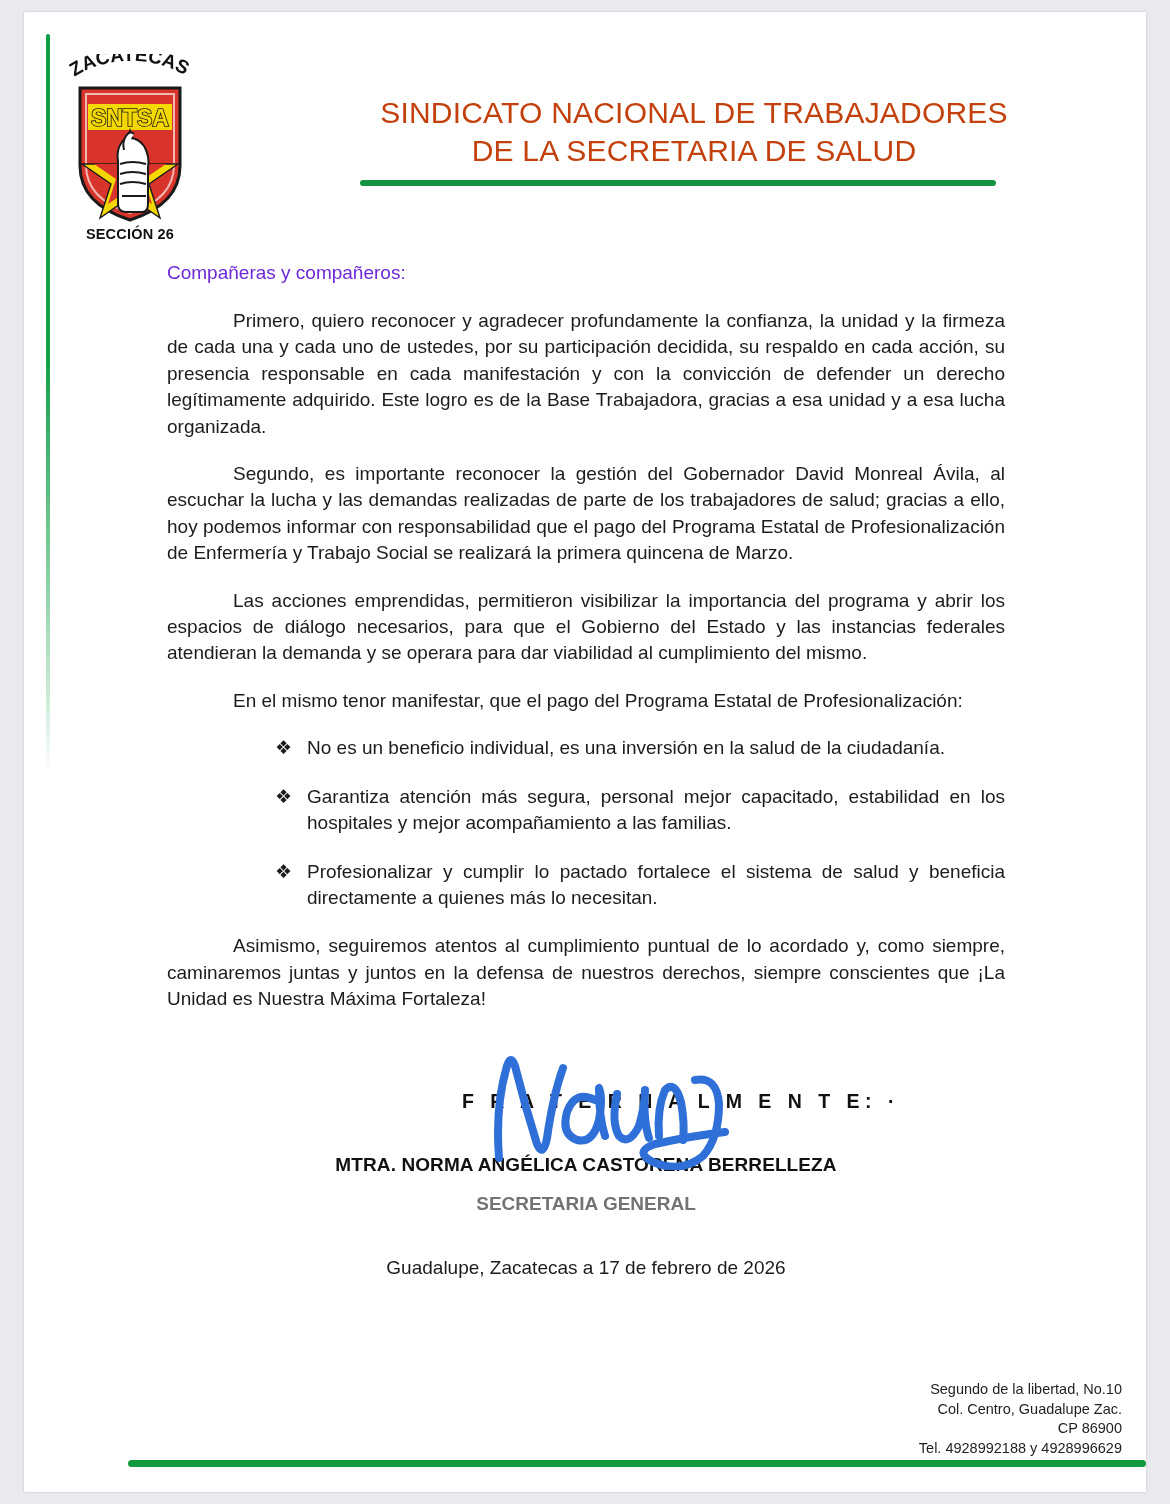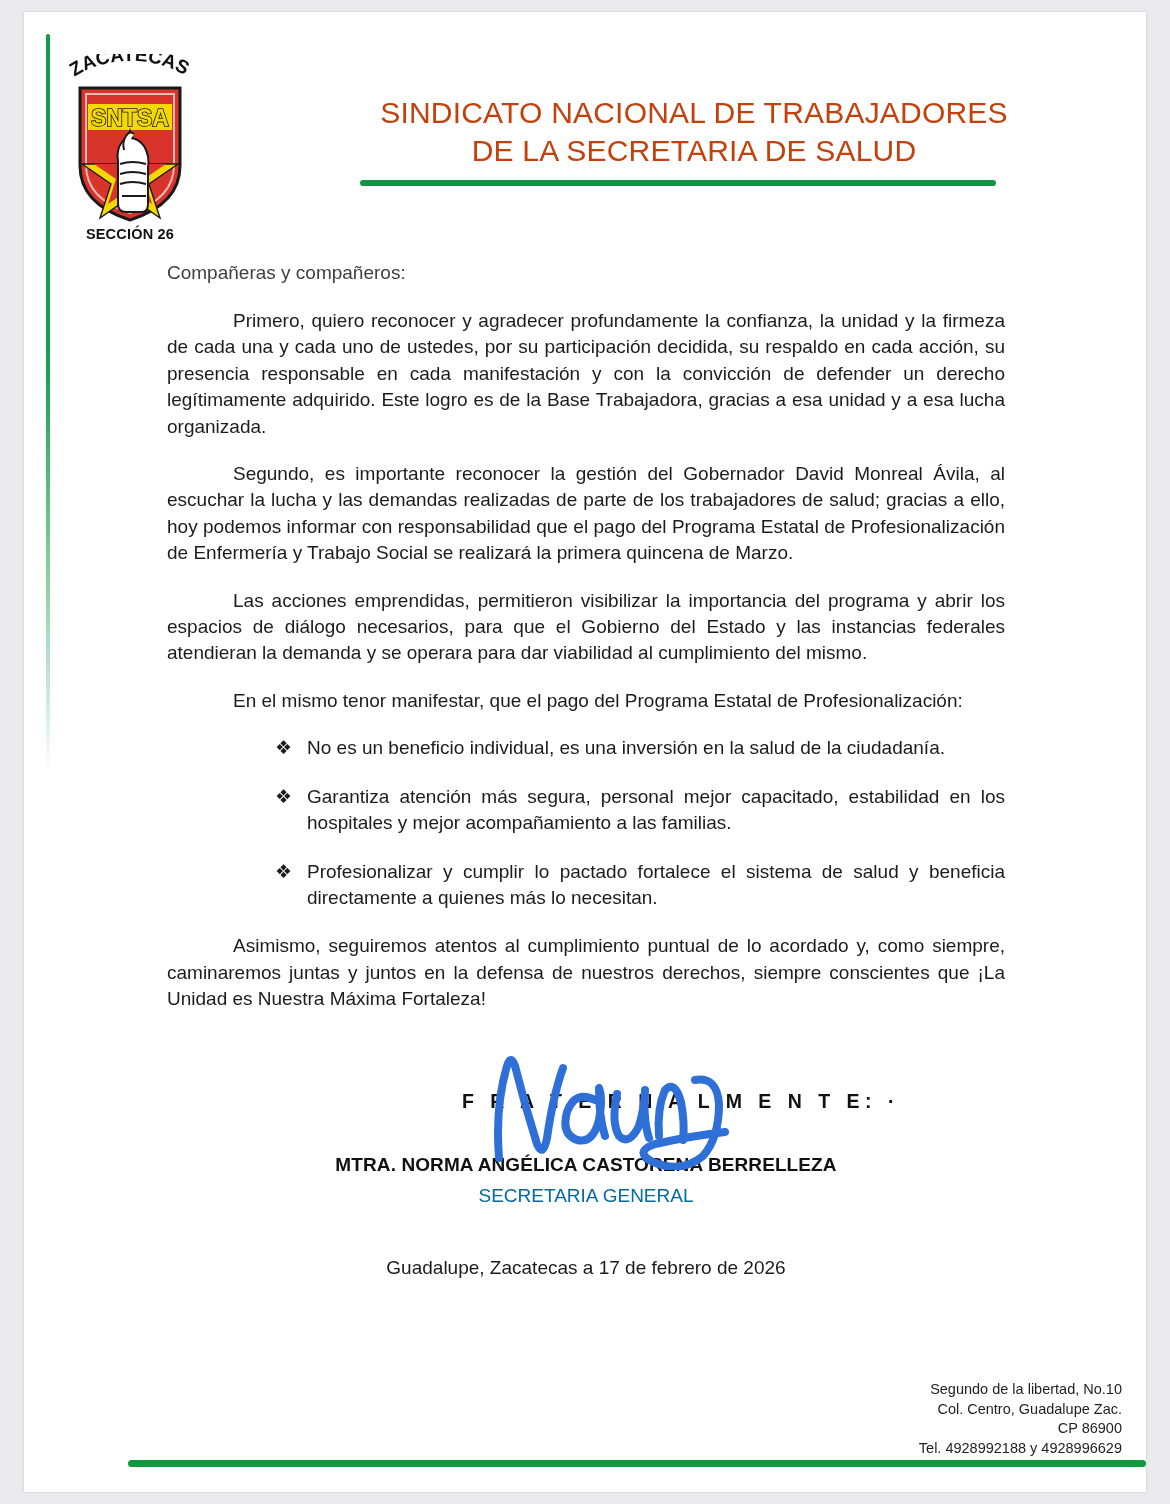--- a/index.html
+++ b/index.html
@@ -137,21 +137,21 @@
 
   
   .body-area {
     position: absolute;
     left: 143px;
     top: 248px;
     width: 838px;
   }
   .salutation {
     font-size: 19px;
-    color: #404040;
+    color: #6d28d9;
     margin: 0 0 22px 0;
     line-height: 26px;
   }
   p.para {
     font-size: 19px;
     line-height: 26.4px;
     color: #1c1c1c;
     text-align: justify;
     text-justify: inter-word;
     margin: 0 0 21px 0;
@@ -212,23 +212,23 @@
   .signature svg { display: block; }
   .signer-name {
     margin-top: 32px;
     font-size: 19px;
     font-weight: bold;
     color: #111;
     letter-spacing: 0.1px;
   }
   .signer-role {
     font-size: 19px;
-    font-weight: normal;
-    color: #0369a1;
-    margin-top: 9px;
+    font-weight: bold;
+    color: #737373;
+    margin-top: 17px;
   }
   .date-line {
     position: absolute;
     left: 143px;
     top: 1238px;
     width: 838px;
     text-align: center;
     font-size: 19px;
     color: #1c1c1c;
     margin-top: 7px;

